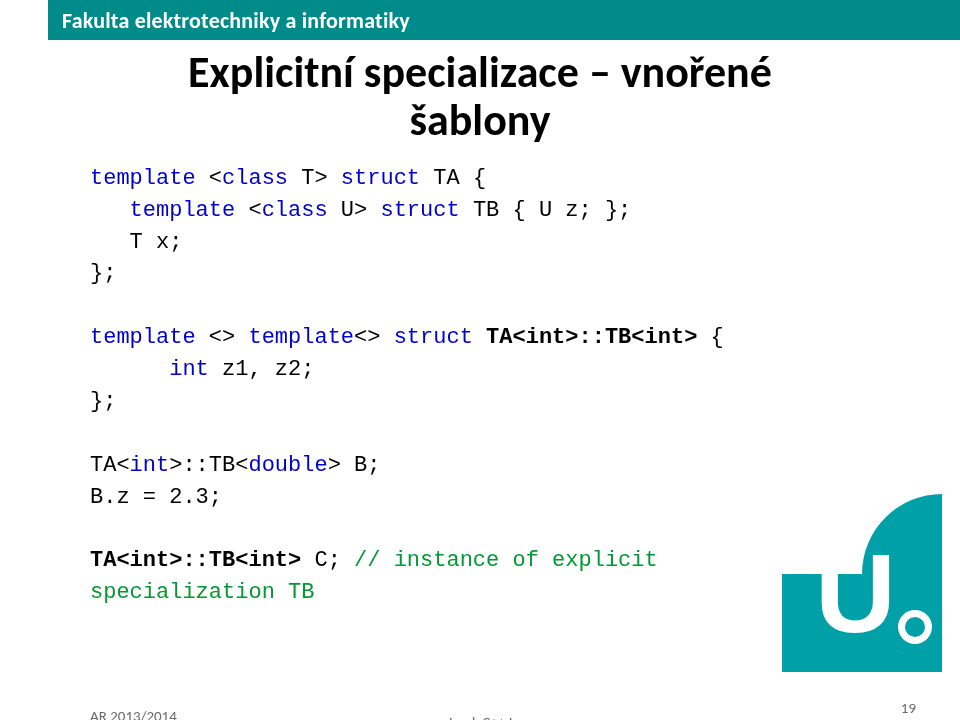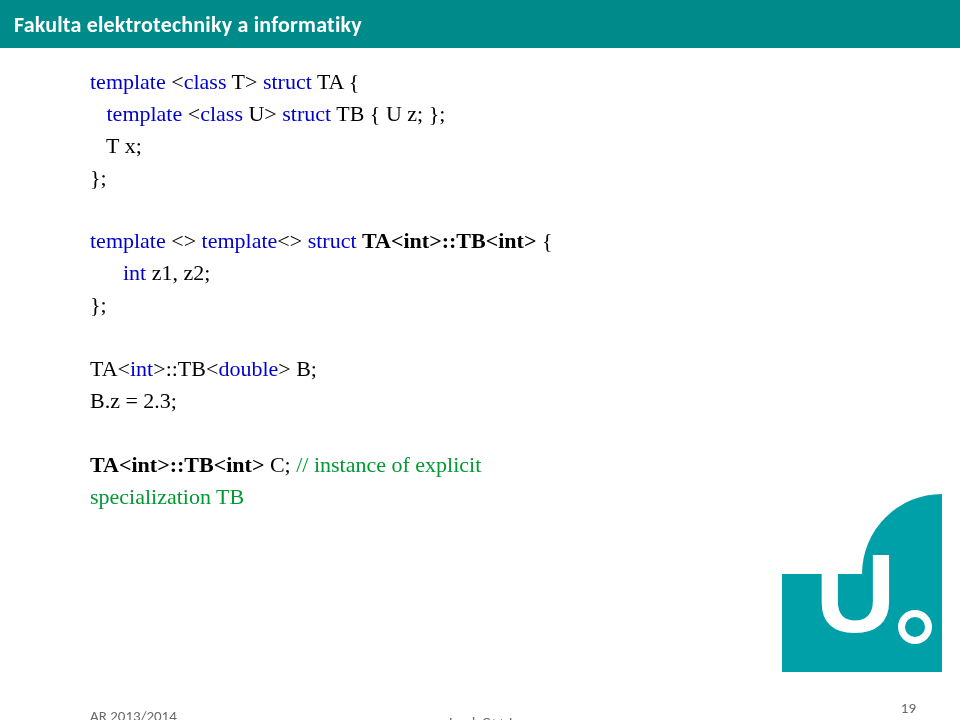--- a/index.html
+++ b/index.html
@@ -1,21 +1,21 @@
 <!DOCTYPE html>
 <html><head>
 <meta charset="utf-8">
 <style>
   * { margin: 0; padding: 0; box-sizing: border-box; }
   html, body { width: 960px; height: 720px; font-family: Calibri, Arial, sans-serif; background: #fff; overflow: hidden; }
   .slide { position: relative; width: 960px; height: 720px; }
-  .header-bar { background: #008b8b; height: 48px; display: flex; align-items: center; padding-left: 14px; }
+  .header-bar { background: #008b8b; height: 40px; display: flex; align-items: center; padding-left: 14px; margin-left: 48px; }
   .header-text { color: #fff; font-weight: bold; font-size: 22px; letter-spacing: 0.2px; }
   .title { font-size: 44px; font-weight: bold; color: #000; text-align: center; margin-top: 8px; line-height: 1.1; padding: 0 60px; }
-  .code-area { margin: 18px 0 0 90px; font-family: Liberation Serif, serif; font-size: 22px; line-height: 1.45; color: #000; white-space: pre; }
+  .code-area { margin: 18px 0 0 90px; font-family: Liberation Mono, monospace; font-size: 22px; line-height: 1.45; color: #000; white-space: pre; }
   .kw { color: #0000cc; }
   .struct-name { font-weight: bold; }
   .comment { color: #009933; }
   .footer { position: absolute; bottom: 12px; left: 0; width: 100%; display: flex; align-items: center; color: #6a6a6a; font-size: 15px; }
   .footer-left { position: absolute; left: 90px; margin-top: 16px; }
   .footer-center { position: absolute; left: 50%; transform: translateX(-50%); margin-top: 28px; }
   .footer-right { position: absolute; right: 44px; }
   .logo { position: absolute; right: 18px; bottom: 48px; width: 160px; height: 160px; }
   .logo-rect { position: absolute; right: 0; bottom: 0; width: 160px; height: 98px; background: #00a0a8; z-index: 1; }
   .logo-u { position: absolute; right: 46px; bottom: 22px; color: #fff; font-weight: bold; font-size: 112px; line-height: 1; z-index: 5; font-family: Arial, sans-serif; }
@@ -26,20 +26,24 @@
 </style>
 </head>
 <body>
 
 <div class="slide">
 
   <div class="header-bar">
     <span class="header-text">Fakulta elektrotechniky a informatiky</span>
   </div>
 
+  <div class="title">
+    <span>Explicitní specializace – vnořené</span><br>
+    <span>šablony</span>
+  </div>
 
   <div class="code-area"><span class="kw">template</span><span> &lt;</span><span class="kw">class</span><span> T&gt; </span><span class="kw">struct</span><span> TA {</span>
 <span>   </span><span class="kw">template</span><span> &lt;</span><span class="kw">class</span><span> U&gt; </span><span class="kw">struct</span><span> TB { U z; };</span>
 <span>   T x;</span>
 <span>};</span>
 
 <span class="kw">template</span><span> &lt;&gt; </span><span class="kw">template</span><span>&lt;&gt; </span><span class="kw">struct</span><span> </span><span class="struct-name">TA&lt;int&gt;::TB&lt;int&gt;</span><span> {</span>
 <span>      </span><span class="kw">int</span><span> z1, z2;</span>
 <span>};</span>
 

